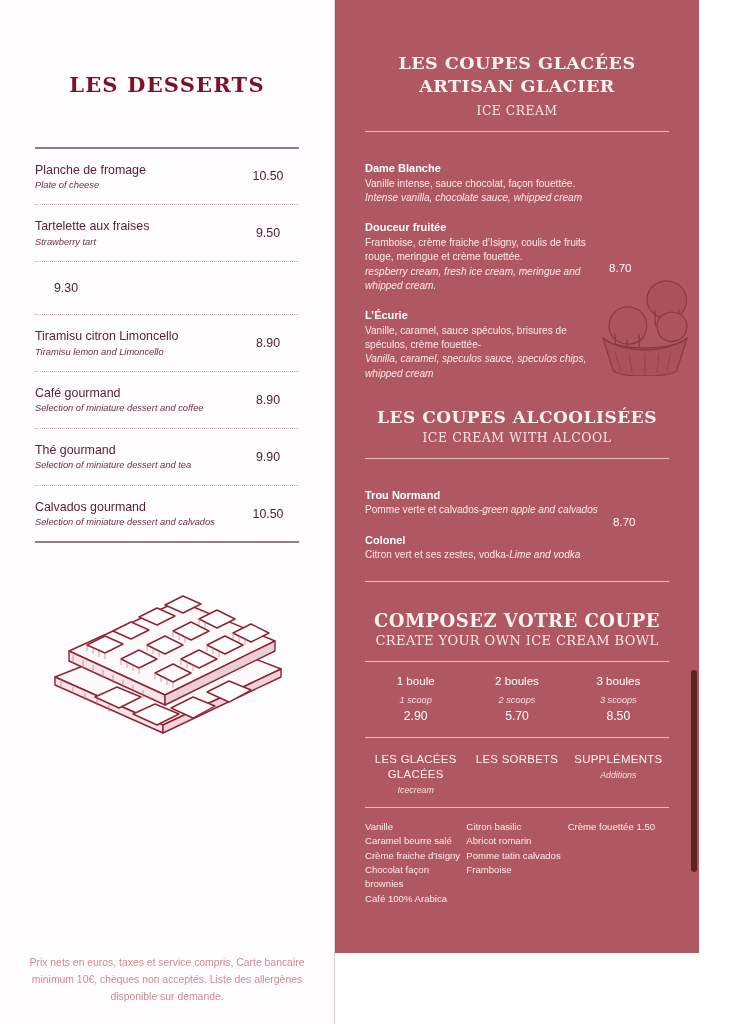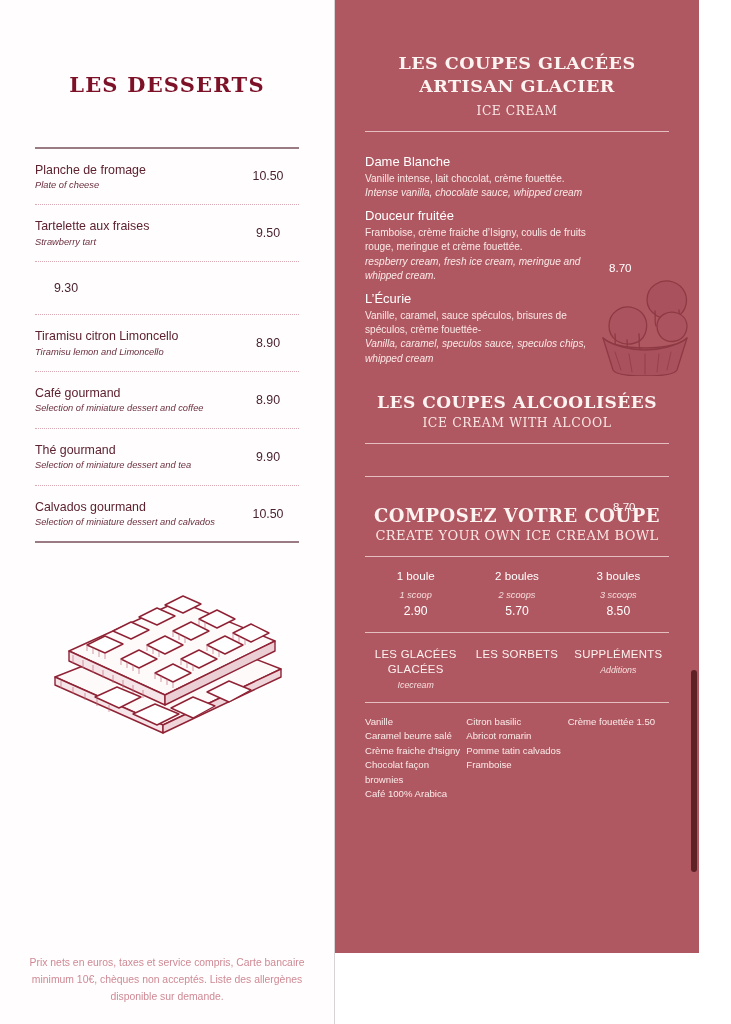--- a/index.html
+++ b/index.html
@@ -78,22 +78,22 @@
     text-align: center; color: #fae6e4;
     letter-spacing: .6px;
   }
   #rh1 { font-size: 17.5px; line-height: 1.32; margin-top: 52px; }
   #rh1b { font-size: 12.2px; margin-top: 6px; }
   .rule-light { height: 1px; background: #e4bfc0; margin: 13px 14px 0 14px; }
 
   .ice-block { display: flex; margin-top: 14px; padding: 0 14px; position: relative; }
   .ice-items { width: 222px; }
   .ice-name {
-    font-size: 13px; font-weight: normal; color: #ffffff;
-    line-height: 1.5; margin-top: 6px;
+    font-size: 11px; font-weight: bold; color: #ffffff;
+    line-height: 1.5; margin-top: 14px;
   }
   .ice-fr { font-size: 10.1px; line-height: 1.42; color: #fbe8e6; }
   .ice-en { font-size: 10.1px; line-height: 1.42; color: #fbe8e6; font-style: italic; }
   .ice-price {
     position: absolute; left: 258px; top: 115px;
     font-size: 11.6px; color: #fff;
   }
   #bowl { position: absolute; right: -8px; top: 118px; }
 
   #rh2 { font-size: 17px; margin-top: 26px; }
@@ -257,21 +257,21 @@
       <div>LES COUPES GLACÉES</div>
       <div>ARTISAN GLACIER</div>
     </div>
     <div class="sec-sub" id="rh1b">ICE CREAM</div>
     <div class="rule-light"></div>
 
     <div class="ice-block">
       <div class="ice-items">
         <div>
           <div class="ice-name">Dame Blanche</div>
-          <div class="ice-fr">Vanille intense, lait chocolat, crème fouettée.</div>
+          <div class="ice-fr">Vanille intense, sauce chocolat, façon fouettée.</div>
           <div class="ice-en">Intense vanilla, chocolate sauce, whipped cream</div>
         </div>
         <div>
           <div class="ice-name">Douceur fruitée</div>
           <div class="ice-fr">Framboise, crème fraiche d’Isigny, coulis de fruits rouge, meringue et crème fouettée.</div>
           <div class="ice-en">respberry cream, fresh ice cream, meringue and whipped cream.</div>
         </div>
         <div>
           <div class="ice-name">L’Écurie</div>
           <div class="ice-fr">Vanille, caramel, sauce spéculos, brisures de spéculos, crème fouettée-</div>
@@ -301,20 +301,30 @@
           </g>
         </svg>
       </div>
     </div>
 
     <div class="sec-title" id="rh2">LES COUPES ALCOOLISÉES</div>
     <div class="sec-sub" id="rh2b">ICE CREAM WITH ALCOOL</div>
     <div class="rule-light"></div>
 
     <div class="alc-block">
+      <div class="alc-items">
+        <div>
+          <div class="ice-name">Trou Normand</div>
+          <div class="ice-fr"><span>Pomme verte et calvados-</span><em>green apple and calvados</em></div>
+        </div>
+        <div>
+          <div class="ice-name">Colonel</div>
+          <div class="ice-fr"><span>Citron vert et ses zestes, vodka-</span><em>Lime and vodka</em></div>
+        </div>
+      </div>
       <div class="alc-price">8.70</div>
     </div>
 
     <div class="rule-light" style="margin-top:18px"></div>
 
     <div class="sec-title" id="rh3">COMPOSEZ VOTRE COUPE</div>
     <div class="sec-sub" id="rh3b">CREATE YOUR OWN ICE CREAM BOWL</div>
     <div class="rule-light"></div>
 
     <div class="scoops">

